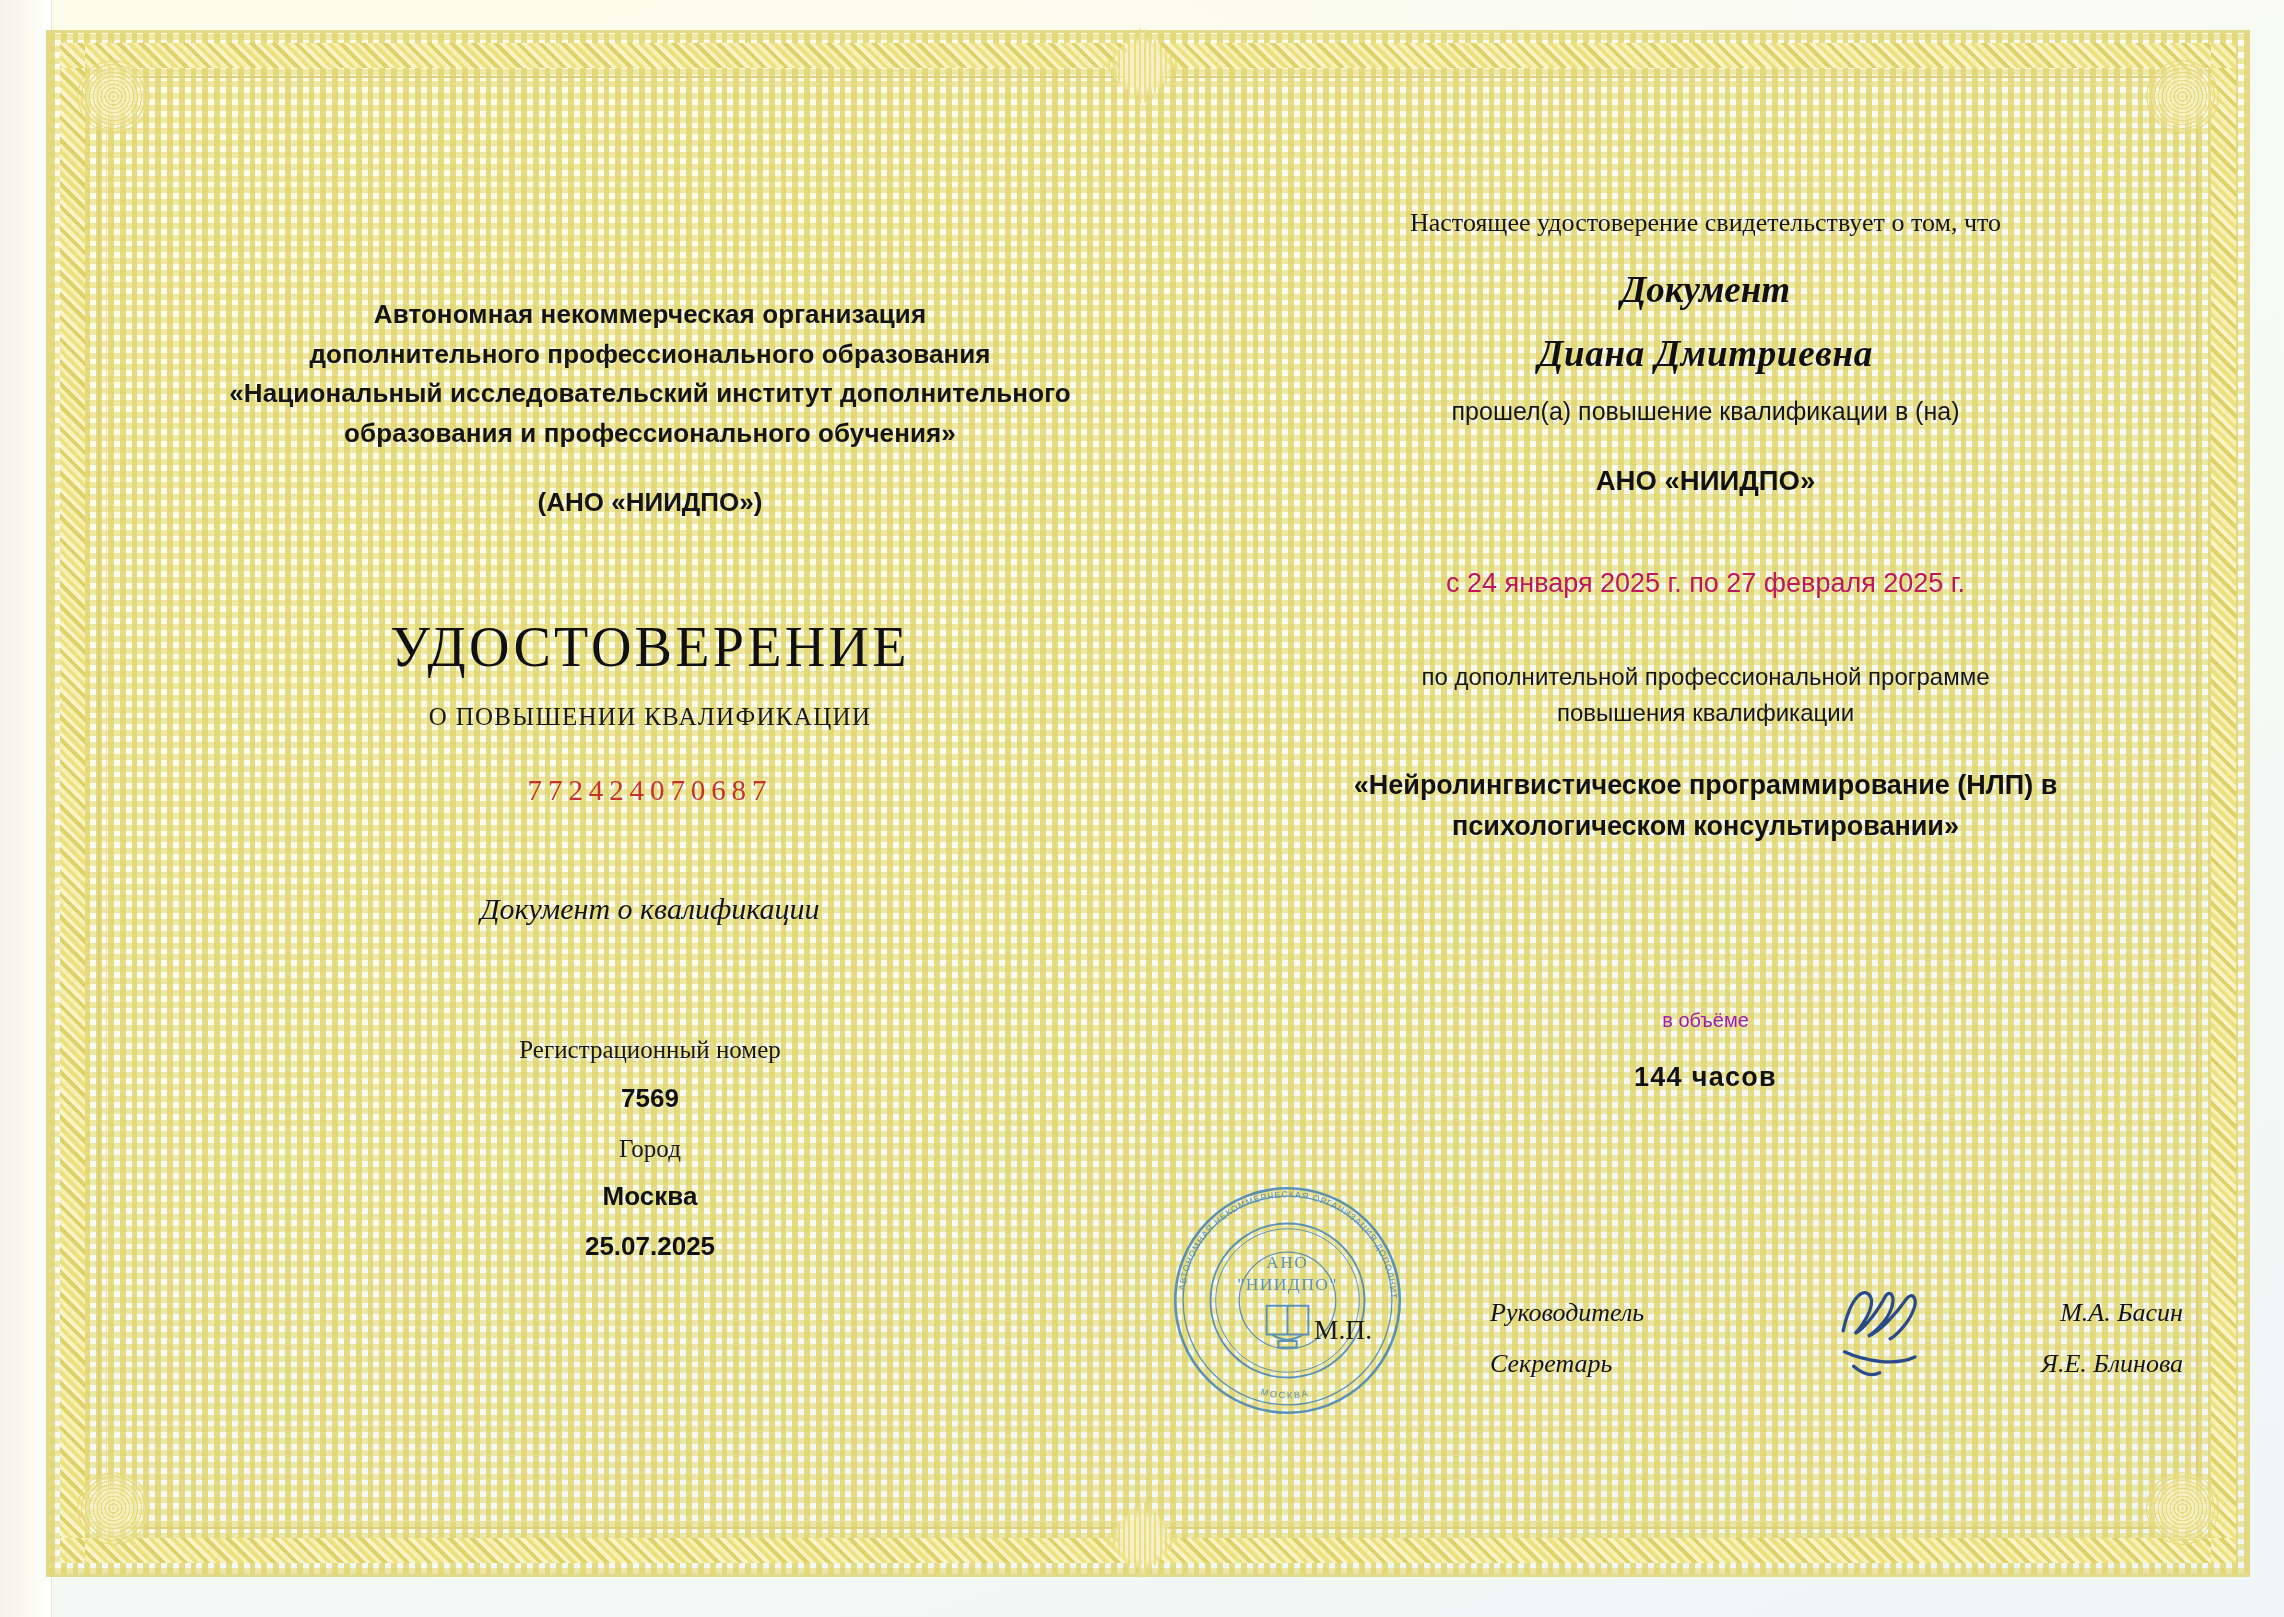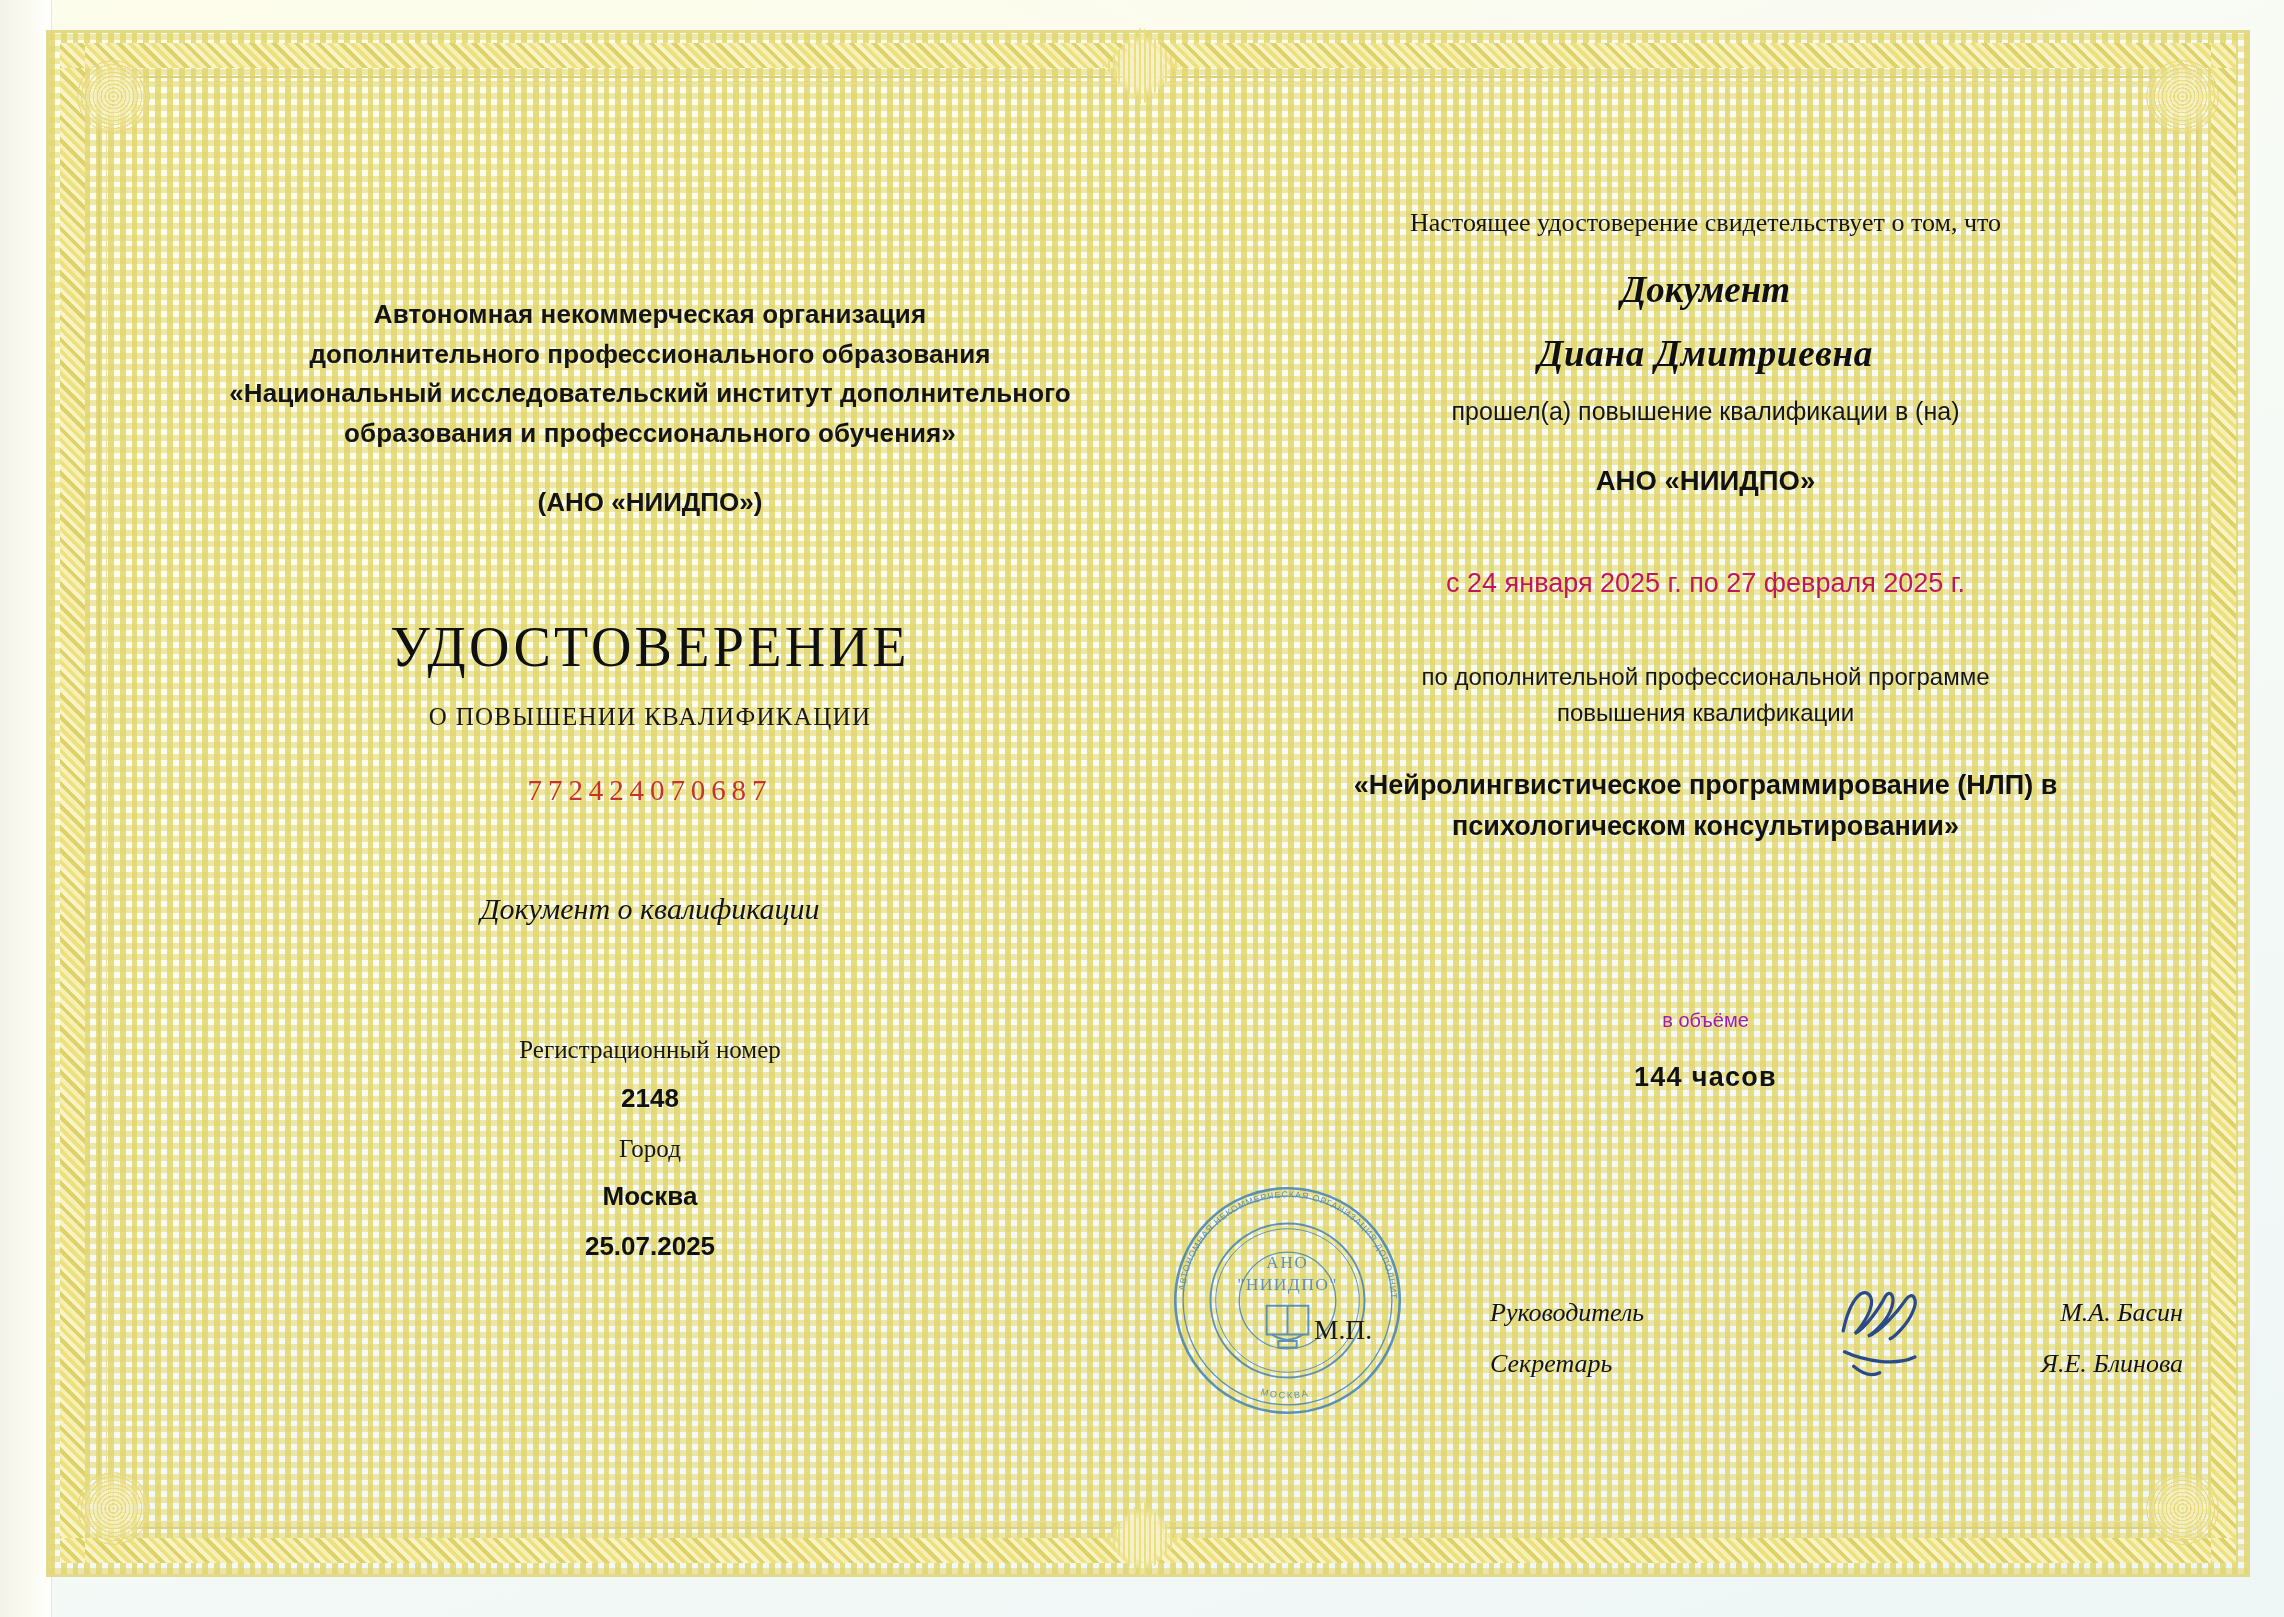--- a/index.html
+++ b/index.html
@@ -374,21 +374,21 @@
       <div class="org-short">(АНО «НИИДПО»)</div>
 
       <div class="udost-title">УДОСТОВЕРЕНИЕ</div>
       <div class="udost-sub">О ПОВЫШЕНИИ КВАЛИФИКАЦИИ</div>
 
       <div class="serial">772424070687</div>
 
       <div class="doc-kind">Документ о квалификации</div>
 
       <div class="reg-label">Регистрационный номер</div>
-      <div class="reg-value">2148</div>
+      <div class="reg-value">7569</div>
 
       <div class="city-label">Город</div>
       <div class="city-value">Москва</div>
 
       <div class="date-value">25.07.2025</div>
     </div>
 
     <div class="right-col">
 
       <div class="intro">Настоящее удостоверение свидетельствует о том, что</div>

